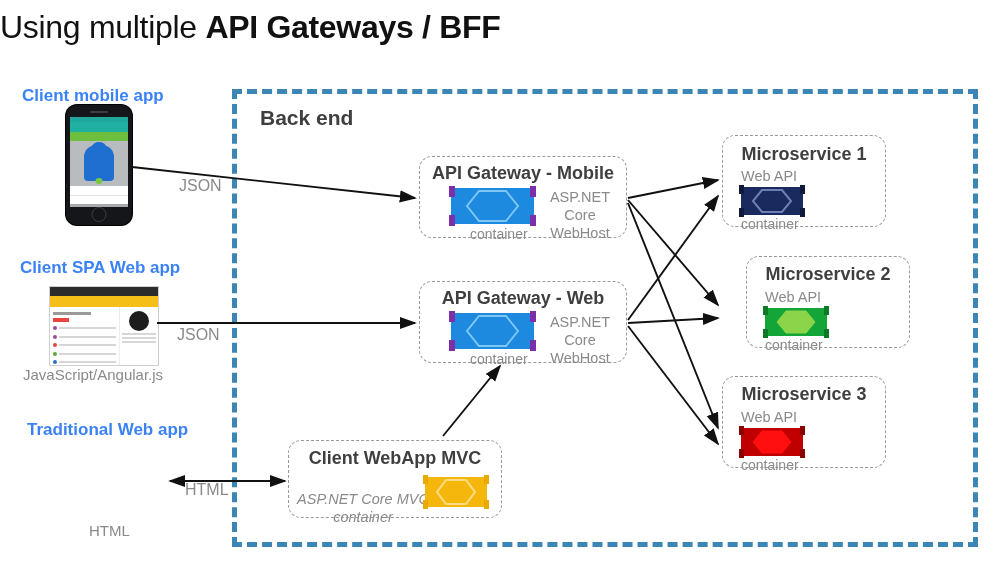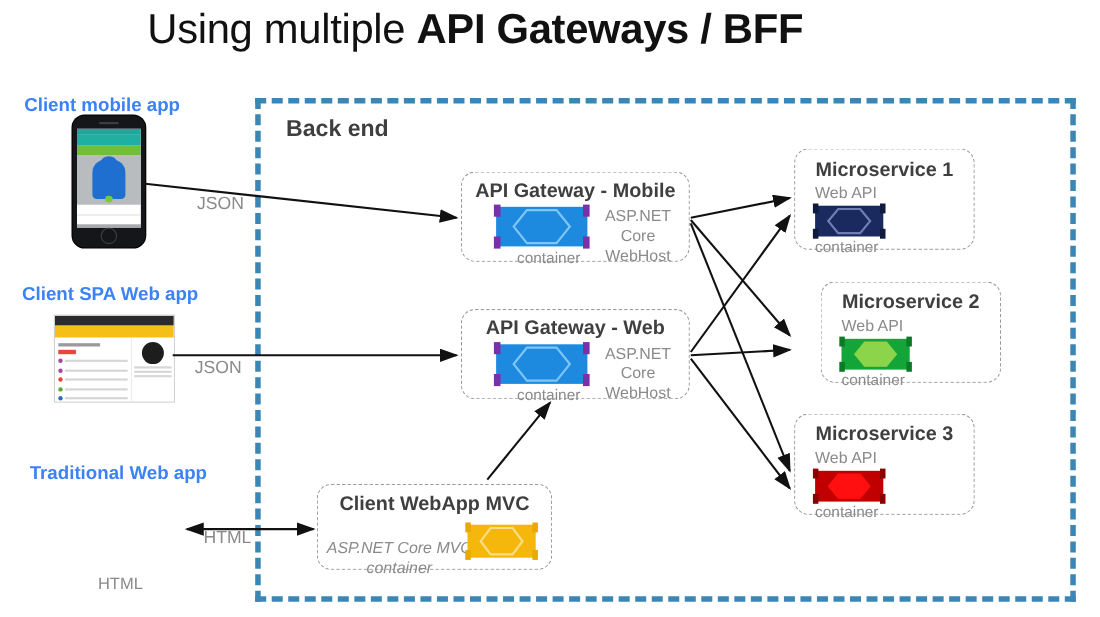--- a/index.html
+++ b/index.html
@@ -8,22 +8,22 @@
     background:#ffffff;
     font-family:"Liberation Sans", sans-serif;
     overflow:hidden;
     position:relative;
   }
   #stage{position:relative;width:1000px;height:561px;}
 
   
   .title{
     position:absolute;top:4px;left:0;width:864px;
-    text-align:center;
-    font-size:38px;line-height:46px;
+    text-align:left;
+    font-size:32px;line-height:46px;
     color:#111111;
     letter-spacing:-0.3px;
     white-space:pre;
   }
   .title .bold{font-weight:bold;}
 
   
   .backend-box{
     position:absolute;
     left:232px;top:89px;width:746px;height:458px;
@@ -218,20 +218,21 @@
       </div>
       <div class="spa-right">
         <div class="spa-circ"></div>
         <div class="spa-ln"></div>
         <div class="spa-ln"></div>
         <div class="spa-ln"></div>
       </div>
     </div>
   </div>
 
+  <div class="small-gray" style="left:23px;top:366px;">JavaScript/Angular.js</div>
 
   <div class="client-head" style="left:27px;top:420px;">Traditional Web app</div>
 
 
   <div class="small-gray" style="left:89px;top:522px;">HTML</div>
 
   <div class="node" style="left:419px;top:156px;width:208px;height:82px;">
     <div class="node-title" style="top:6px;">API Gateway - Mobile</div>
 
     <div class="ctr" style="left:31px;top:31px;width:83px;height:36px;">

